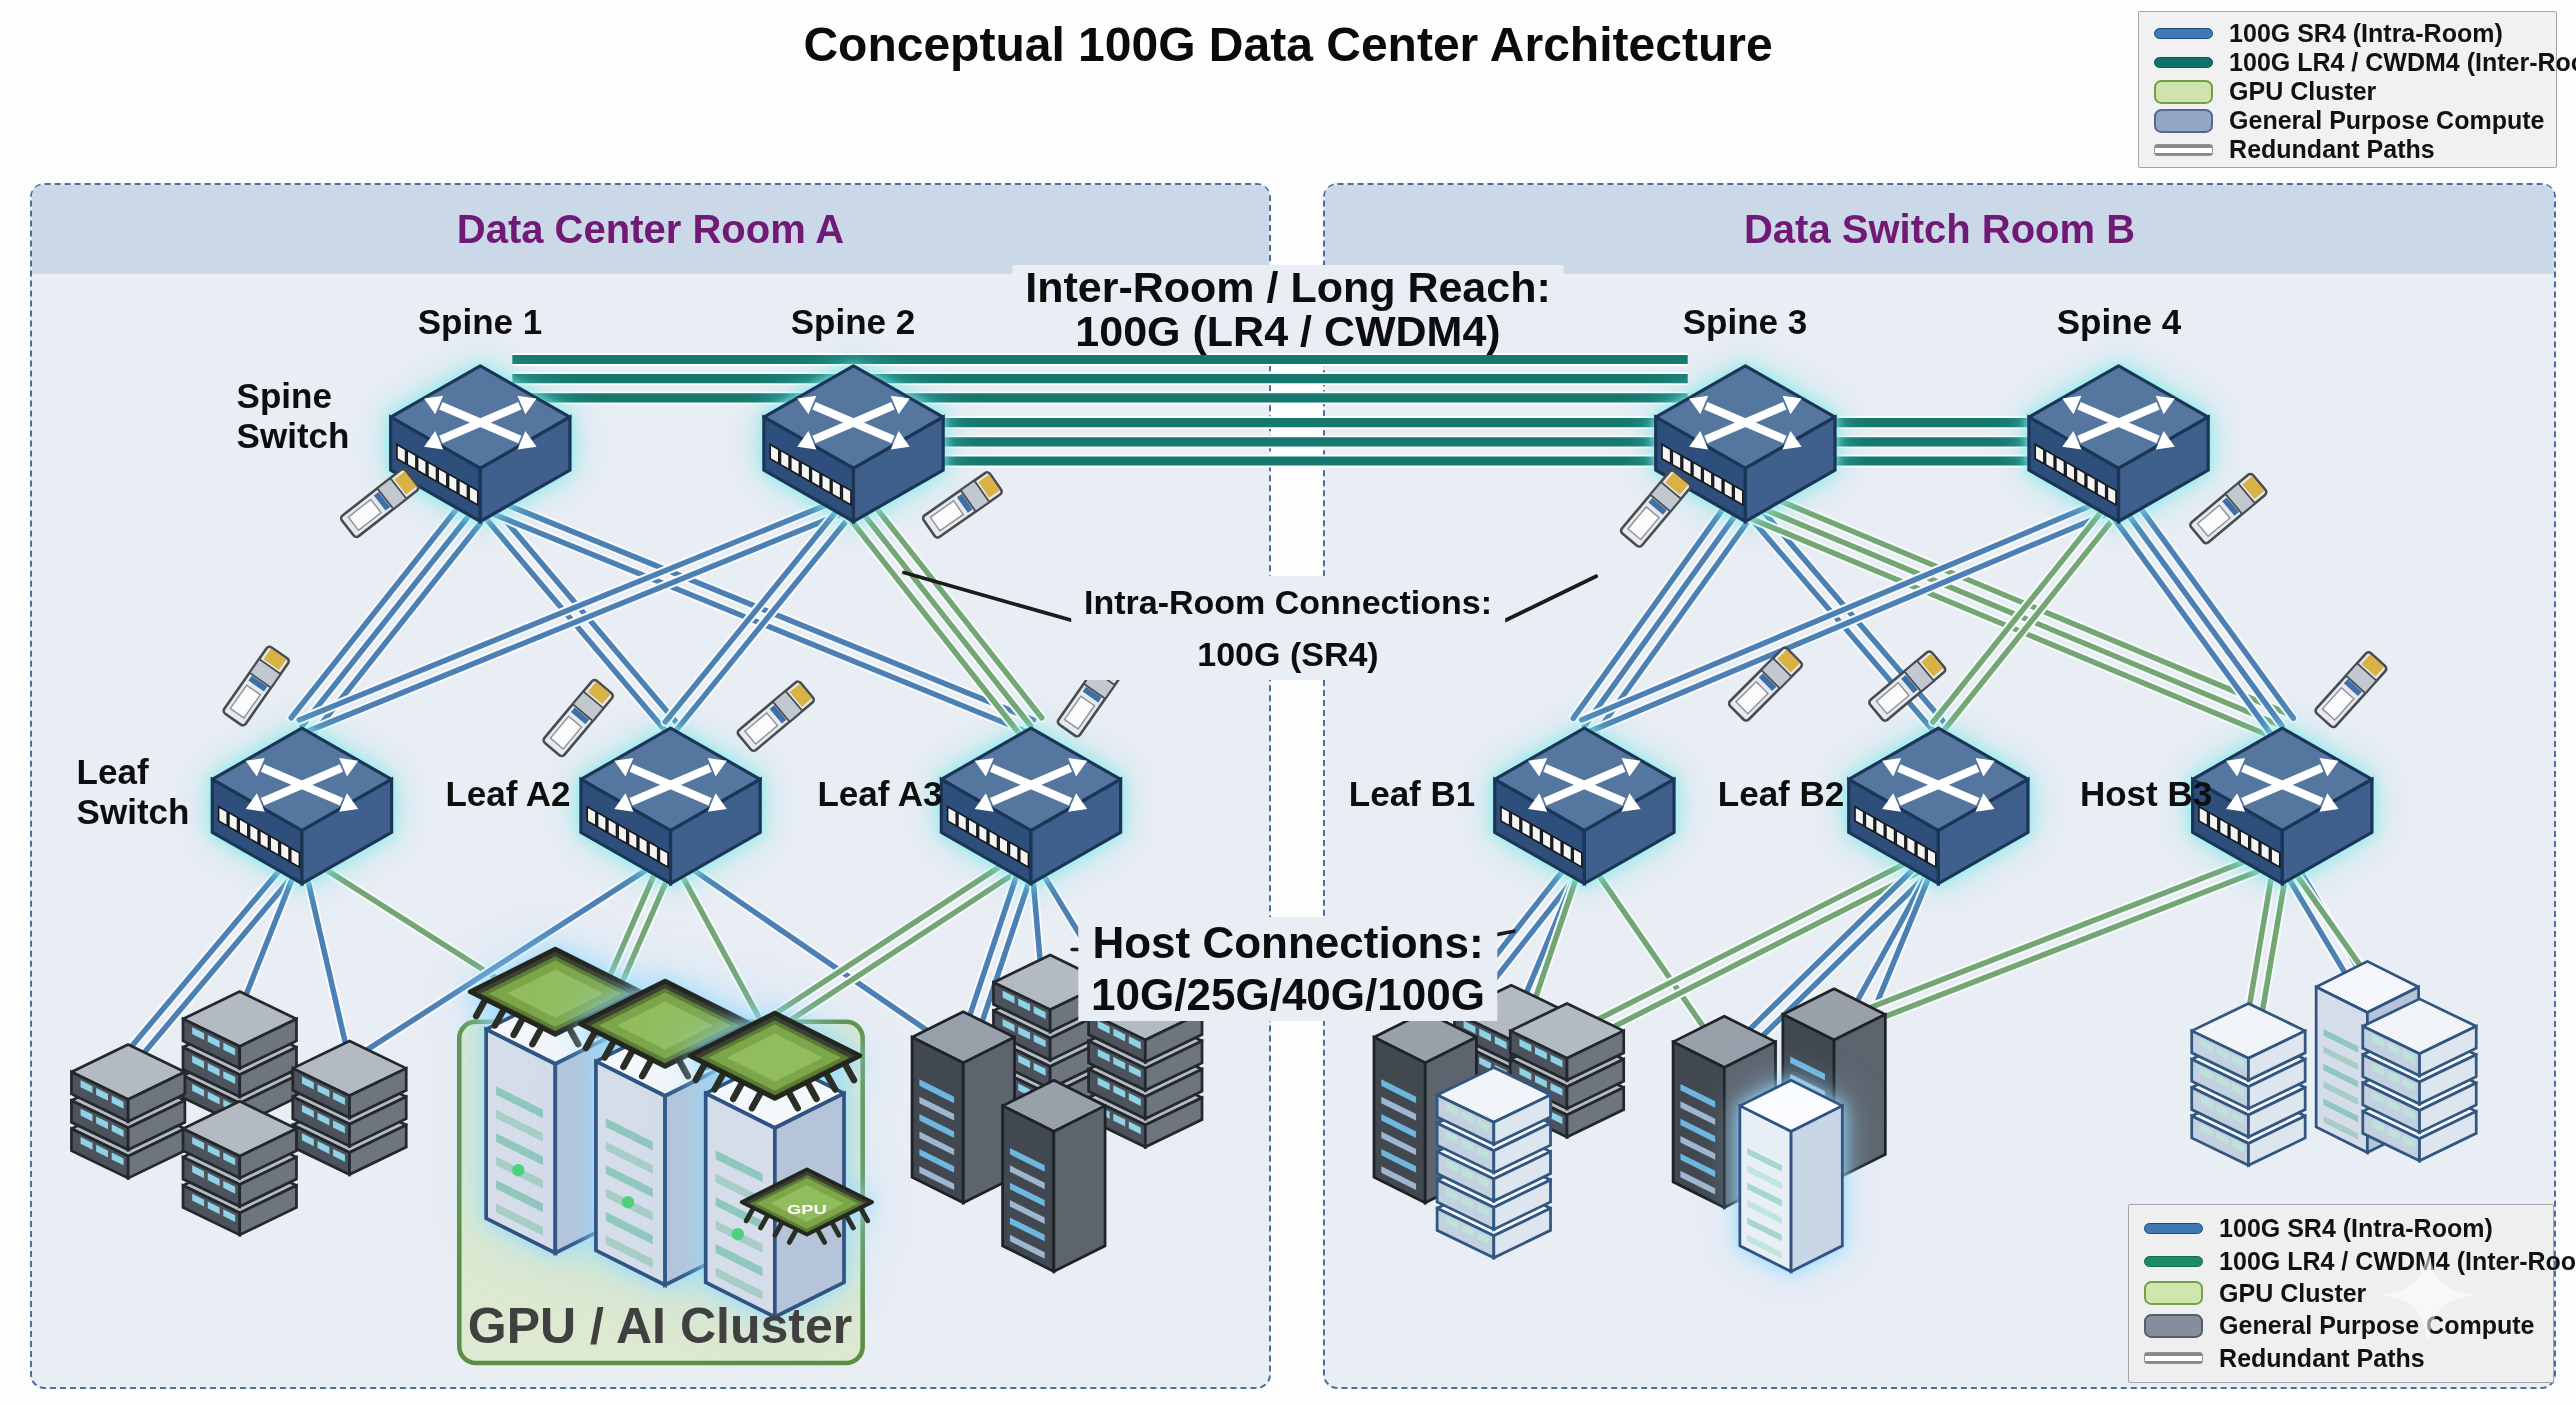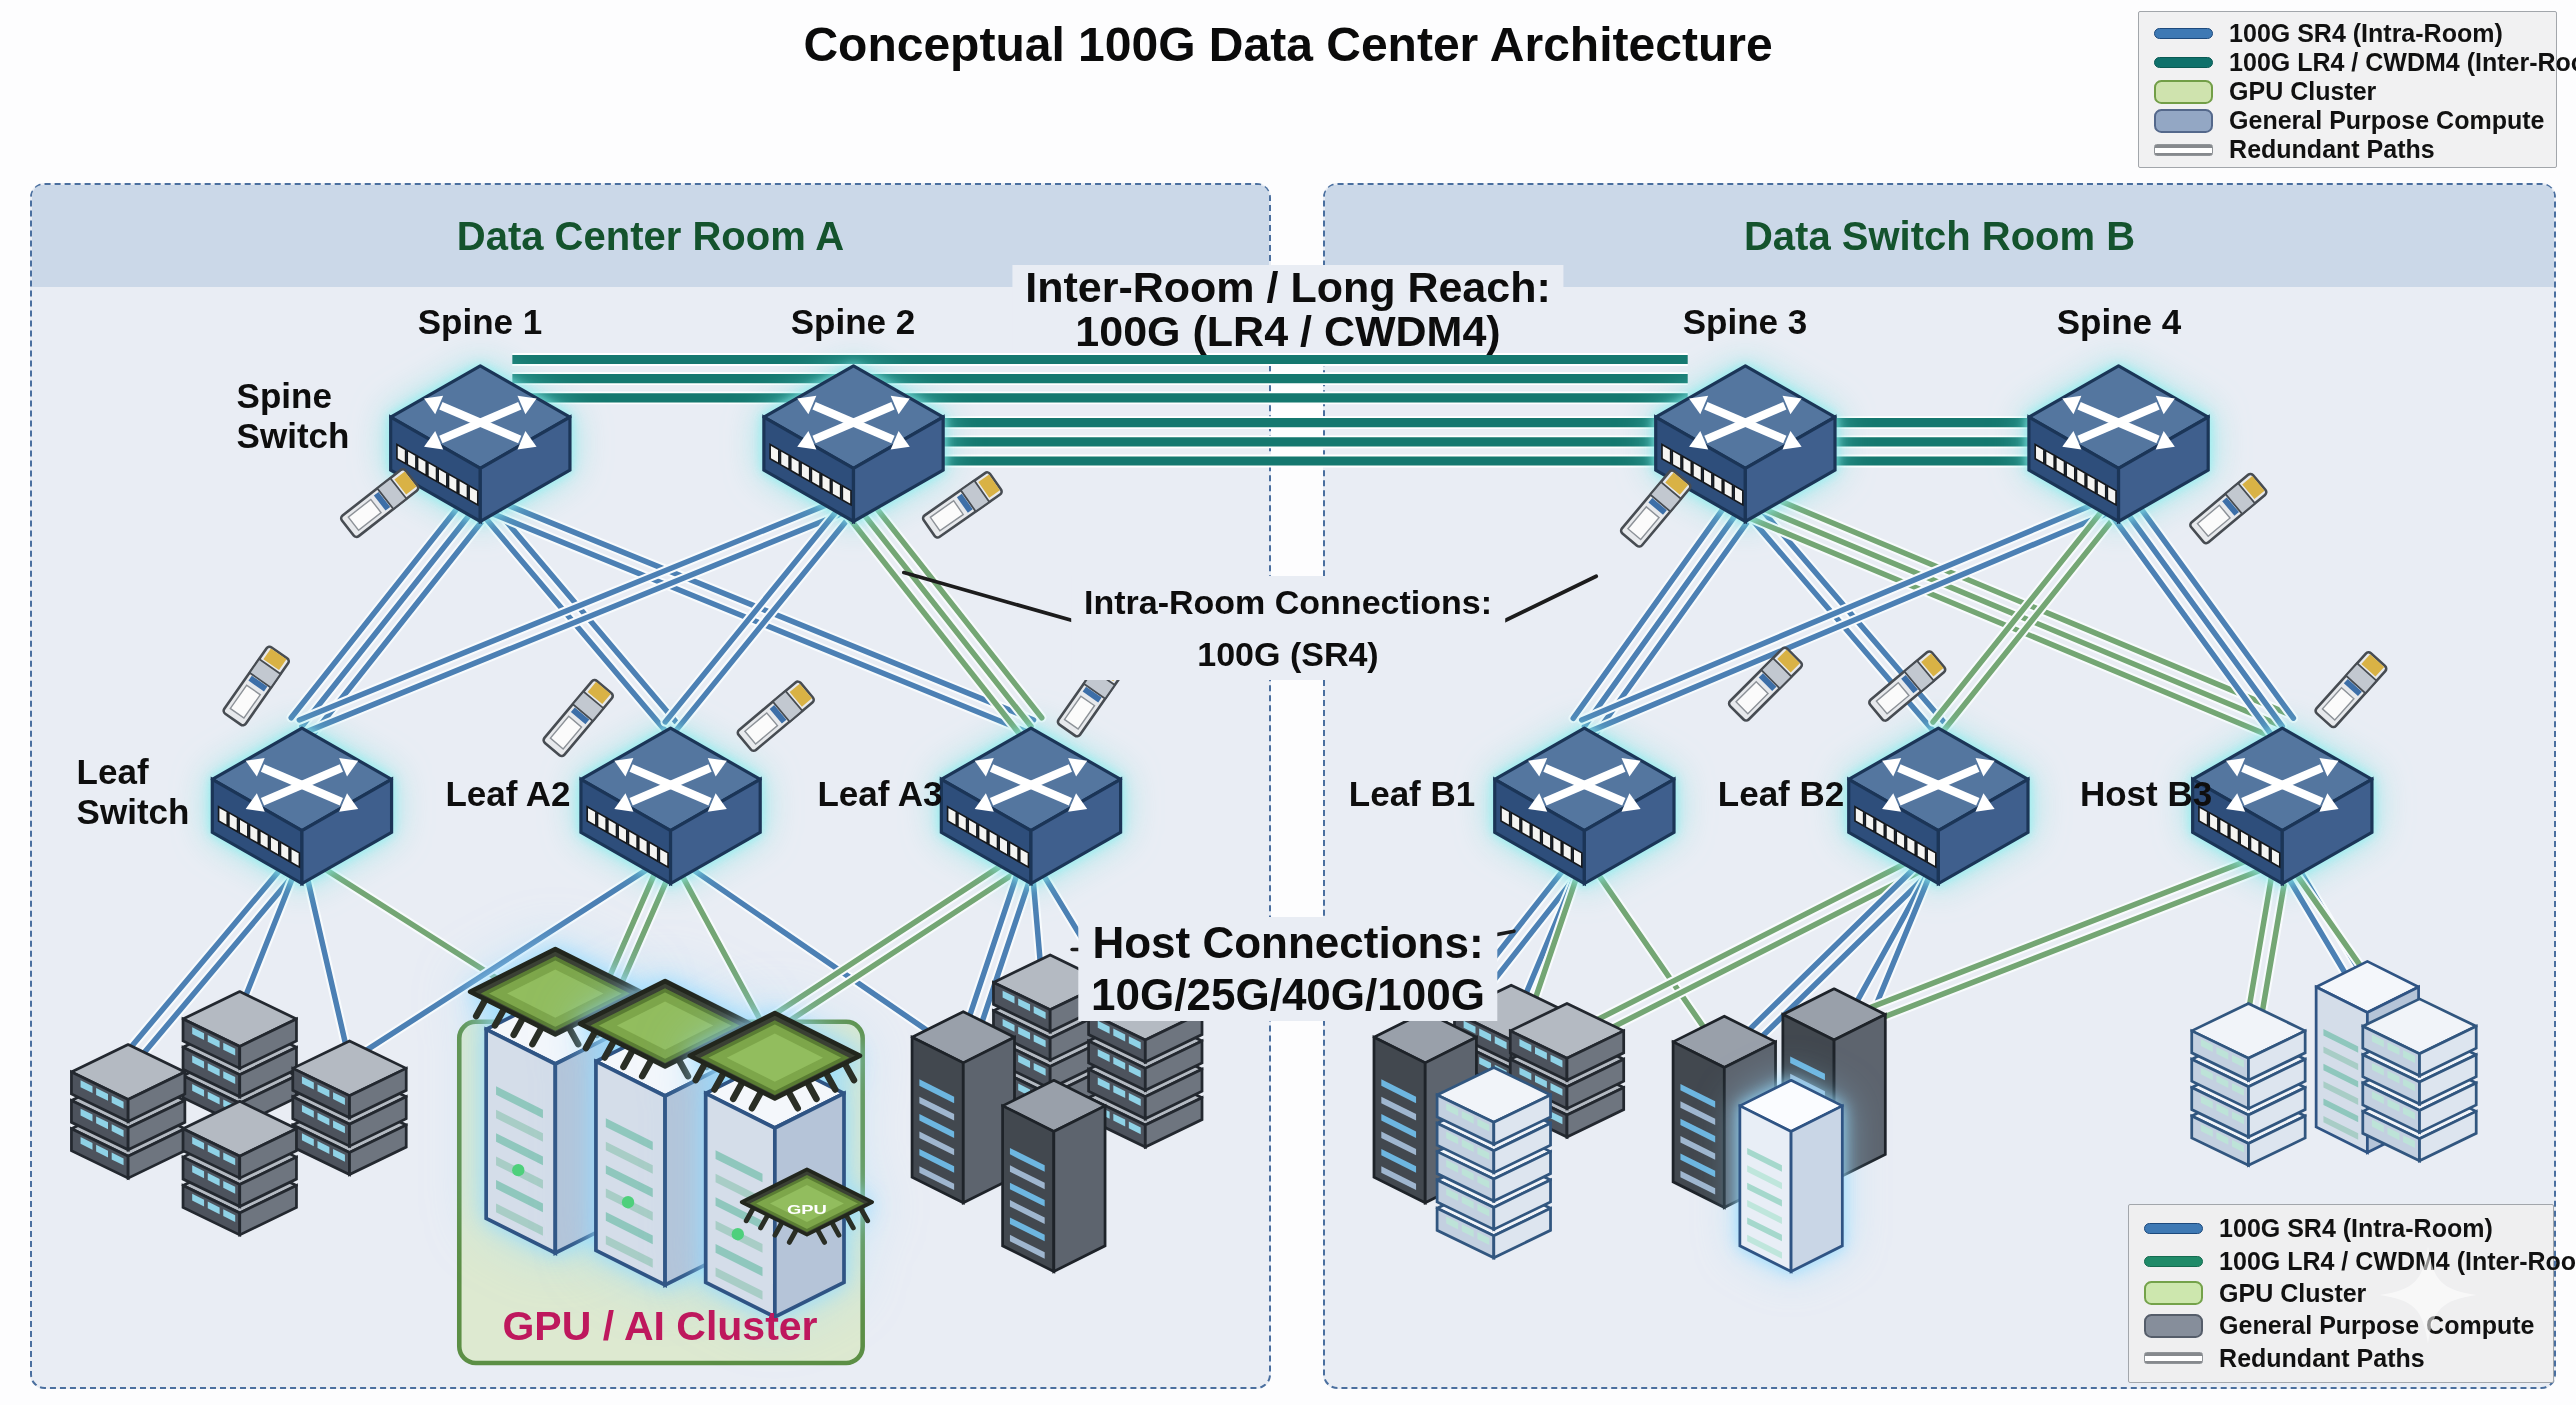--- a/index.html
+++ b/index.html
@@ -4,32 +4,32 @@
 <style>
   html,body{margin:0;padding:0}
   body{width:2576px;height:1405px;position:relative;background:#fdfdfe;overflow:hidden;
        font-family:"Liberation Sans",sans-serif;}
   .page-title{position:absolute;left:1288px;top:16.5px;transform:translateX(-50%);
        font-size:48px;font-weight:700;color:#0b0b0b;white-space:nowrap;z-index:2}
   .room{position:absolute;top:183px;height:1206px;background:#e9edf4;border:2.7px dashed #4a6f9f;
        border-radius:14.6px;box-sizing:border-box;z-index:0}
   #room-a{left:30px;width:1241px}
   #room-b{left:1323px;width:1233px}
-  .room-header{height:102px;background:#cbd8e8;border-radius:11px 11px 0 0;display:flex;
-       align-items:center;justify-content:center;font-size:40px;font-weight:700;color:#14532d}
+  .room-header{height:89px;background:#cbd8e8;border-radius:11px 11px 0 0;display:flex;
+       align-items:center;justify-content:center;font-size:40px;font-weight:700;color:#701a75}
   #diagram-svg{position:absolute;left:0;top:0;width:2576px;height:1405px;z-index:1}
   .node-label{position:absolute;transform:translate(-50%,-50%);font-size:35px;font-weight:600;
        color:#0e0e0e;white-space:pre-line;z-index:2}
   .annotation{position:absolute;transform:translateX(-50%);background:#e9edf4;text-align:center;
        z-index:2;font-weight:600;color:#0d0d0d;padding:0 12.8px;white-space:nowrap}
   #ann-inter{left:1288px;top:265px;font-size:43px;line-height:44px}
   #ann-intra{left:1288px;top:576px;font-size:34px;line-height:52px}
   #ann-host{left:1288px;top:917px;font-size:44px;line-height:52px}
   .gpu-label{position:absolute;left:660px;top:1326px;transform:translate(-50%,-50%);
-       font-size:41px;font-weight:600;color:#be185d;z-index:2;white-space:nowrap}
+       font-size:50px;font-weight:600;color:#404040;z-index:2;white-space:nowrap}
   .legend{position:absolute;background:#f1f1f2;border:1.8px solid #a2a6ab;border-radius:2px;
        padding:7.3px 14.6px;display:flex;flex-direction:column;justify-content:space-around;
        z-index:3;box-sizing:border-box}
   #legend-top{left:2138px;top:11px;width:419px;height:157px}
   #legend-bottom{left:2128px;top:1204px;width:426px;height:179px;background:#efeff0}
   .legend-row{display:flex;align-items:center;gap:16.5px}
   .legend-label{font-size:25px;font-weight:700;color:#111;white-space:nowrap}
   .sw{width:59px;min-width:59px;height:11px;border-radius:5.5px;box-sizing:border-box}
   .sw-sr4{background:#3e79b4;border:1.8px solid #1d4a7d}
   .sw-lr4a{background:#0f716b;border:1.8px solid #0a5a54}

